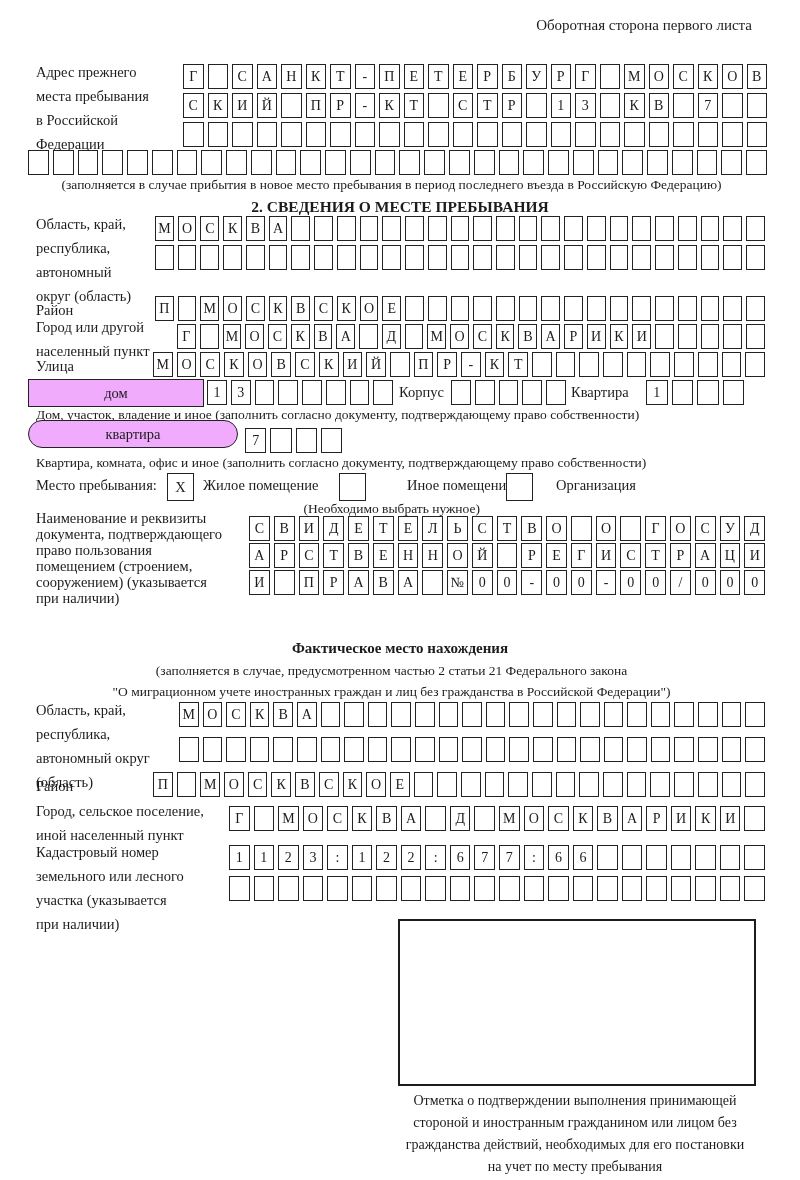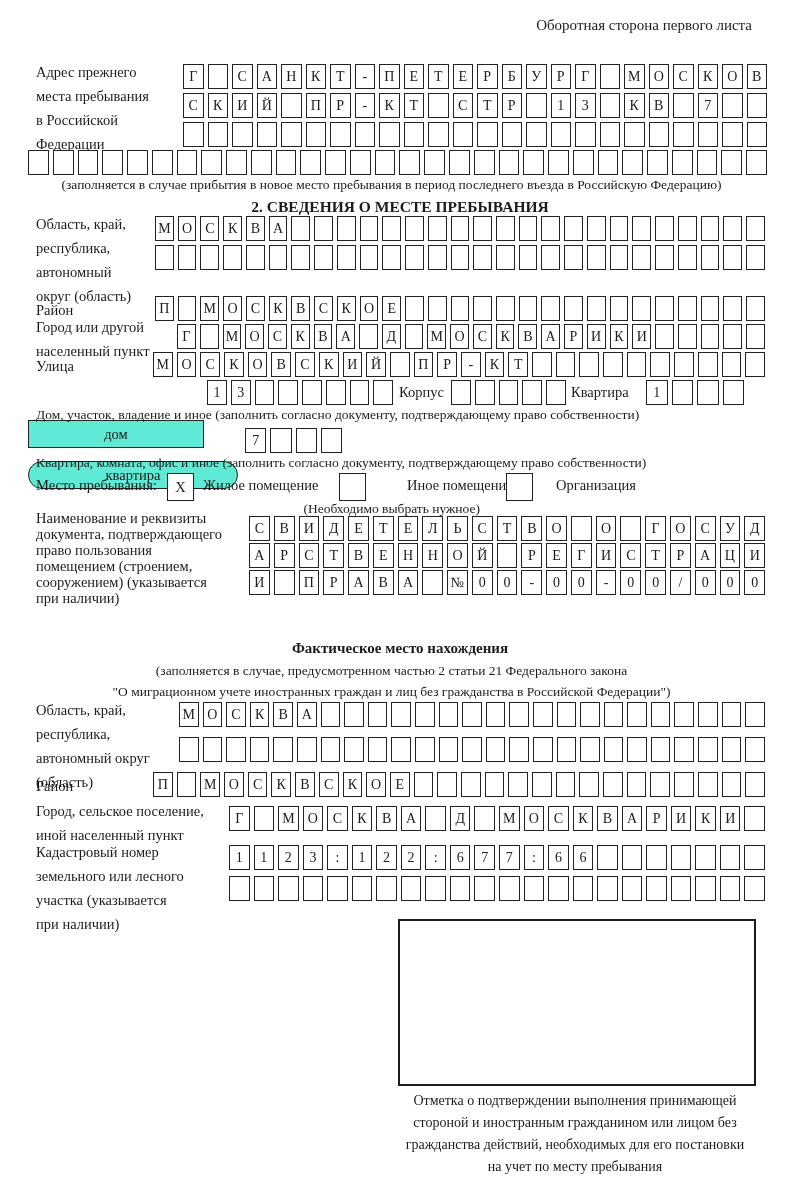--- a/index.html
+++ b/index.html
@@ -6,22 +6,22 @@
   .page{position:relative;width:800px;height:1180px;background:#ffffff;overflow:hidden;
         font-family:"Liberation Serif","DejaVu Serif",serif;color:#1c1c1c;}
   .hdr-note{position:absolute;top:17px;right:48px;font-size:15px;}
   .label{position:absolute;font-size:14.5px;line-height:24px;white-space:pre-line;}
   .caption{position:absolute;font-size:13.5px;white-space:pre-line;}
   .center{left:0;width:783px;text-align:center;}
   .title{position:absolute;left:0;width:800px;text-align:center;font-weight:bold;font-size:15.5px;}
   .grid{position:absolute;display:flex;gap:4px;height:25px;}
   .cell{flex:1;border:1.6px solid #222;background:#fff;display:flex;align-items:center;
         justify-content:center;font-size:14px;line-height:1;}
-  .wide-box{position:absolute;border:1.6px solid #222;background:#5eead4;display:flex;
-            align-items:center;justify-content:center;font-size:14.5px;margin-top:41px;}
+  .wide-box{position:absolute;border:1.6px solid #222;background:#f0abfc;display:flex;
+            align-items:center;justify-content:center;font-size:14.5px;}
   .checkbox{position:absolute;width:25px;height:26px;border:1.6px solid #222;background:#fff;
             display:flex;align-items:center;justify-content:center;font-size:14.5px;}
   .inline-label{position:absolute;font-size:14.5px;}
   .stamp-box{position:absolute;left:398px;top:919px;width:354px;height:163px;
              border:2px solid #1c1c1c;background:#fff;}
   .stamp-caption{position:absolute;left:372px;top:1090px;width:406px;text-align:center;
                  font-size:14px;line-height:22px;white-space:pre-line;}
 </style>
 </head>
 <body>

